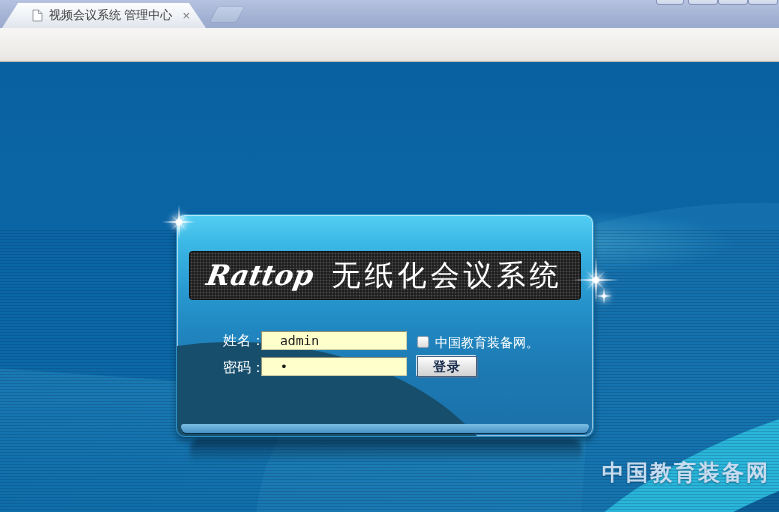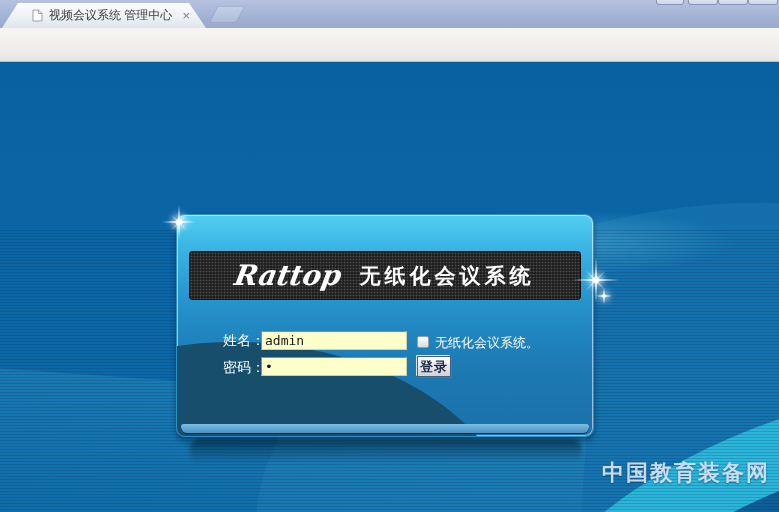--- a/index.html
+++ b/index.html
@@ -70,28 +70,28 @@
   .dark-curve{position:absolute;left:-180px;top:128px;width:520px;height:340px;border-radius:50%;
     background:#164e6b;transform:rotate(6deg);}
   .logo-bar{position:absolute;left:13px;top:37px;right:13px;height:47px;border-radius:3px;
     background-color:#1f1f1f;
     background-image:radial-gradient(rgba(115,115,115,.55) .8px,rgba(0,0,0,0) 1.1px);
     background-size:3px 3px;
     box-shadow:0 0 0 1px #101010,0 1px 1px rgba(255,255,255,.25);
     display:flex;align-items:center;justify-content:center;gap:18px;}
   .logo-rattop{font-family:"DejaVu Serif","Liberation Serif",serif;font-style:italic;font-weight:bold;
     font-size:28px;color:#ffffff;transform:skewX(-10deg);}
-  .logo-cn{font-size:21px;font-weight:bold;color:#ffffff;letter-spacing:4px;white-space:nowrap;}
+  .logo-cn{font-size:29px;font-weight:normal;color:#ffffff;letter-spacing:4px;white-space:nowrap;}
   .fl{position:absolute;color:#ffffff;font-size:14px;white-space:nowrap;text-align:center;}
   .field{position:absolute;left:84px;width:146px;height:19px;box-sizing:border-box;
     background:#ffffcc;border:1px solid;border-color:#8f8f74 #cfcfa8 #cfcfa8 #8f8f74;
-    font-family:"DejaVu Sans Mono","Liberation Mono",monospace;font-size:13px;color:#1a1a1a;padding:0 3px;outline:none;}
+    font-family:"DejaVu Sans Mono","Liberation Mono",monospace;font-size:13px;color:#1a1a1a;padding:0 18px;outline:none;}
   .cbx{position:absolute;left:240px;top:121px;width:12px;height:12px;border:1px solid #8fa0b2;border-radius:2px;
     background:linear-gradient(180deg,#ffffff,#dcdcdc);box-sizing:border-box;}
-  .loginbtn{position:absolute;left:240px;top:141px;width:34px;height:21px;box-sizing:border-box;
+  .loginbtn{position:absolute;left:240px;top:141px;width:60px;height:21px;box-sizing:border-box;
     background:linear-gradient(180deg,#ffffff 0%,#e9e9e9 45%,#d2d2d2 100%);
     border:1px solid #44607e;border-radius:1px;
     box-shadow:-1px -1px 0 rgba(235,244,250,.9),1px 1px 0 rgba(90,120,150,.8);
     font-size:13px;font-weight:bold;color:#16294a;display:flex;align-items:center;justify-content:center;letter-spacing:1px;}
   .box-footer{position:absolute;left:4px;right:4px;bottom:3px;height:9px;border-radius:3px 3px 7px 7px;
     background:linear-gradient(180deg,#7cbfe5,#4a92c4);box-shadow:0 1px 0 rgba(3,35,60,.8);}
 
   
   .sparkle{position:absolute;}
   .sparkle .bh{position:absolute;left:0;right:0;top:50%;height:2px;transform:translateY(-50%);
@@ -174,21 +174,21 @@
       <div class="dark-curve"></div>
 
       <div class="logo-bar">
         <span class="logo-rattop">Rattop</span>
         <span class="logo-cn">无纸化会议系统</span>
       </div>
 
       <span class="fl" style="left:46px;top:117px;">姓名：</span>
       <input class="field" style="top: 116px;" value="admin">
       <span class="cbx"></span>
-      <span class="fl" style="left:258px;top:119px;font-size:13px;">无纸化会议系统。</span>
+      <span class="fl" style="left:258px;top:119px;font-size:13px;">中国教育装备网。</span>
 
       <span class="fl" style="left:46px;top:144px;">密码：</span>
       <input class="field" style="top: 142px;" value="•">
       <div class="loginbtn">登录</div>
 
       <div class="box-footer"></div>
     </div>
 
     <div class="sparkle" style="left:162px;top:143px;width:34px;height:34px;">
       <span class="bh"></span>

